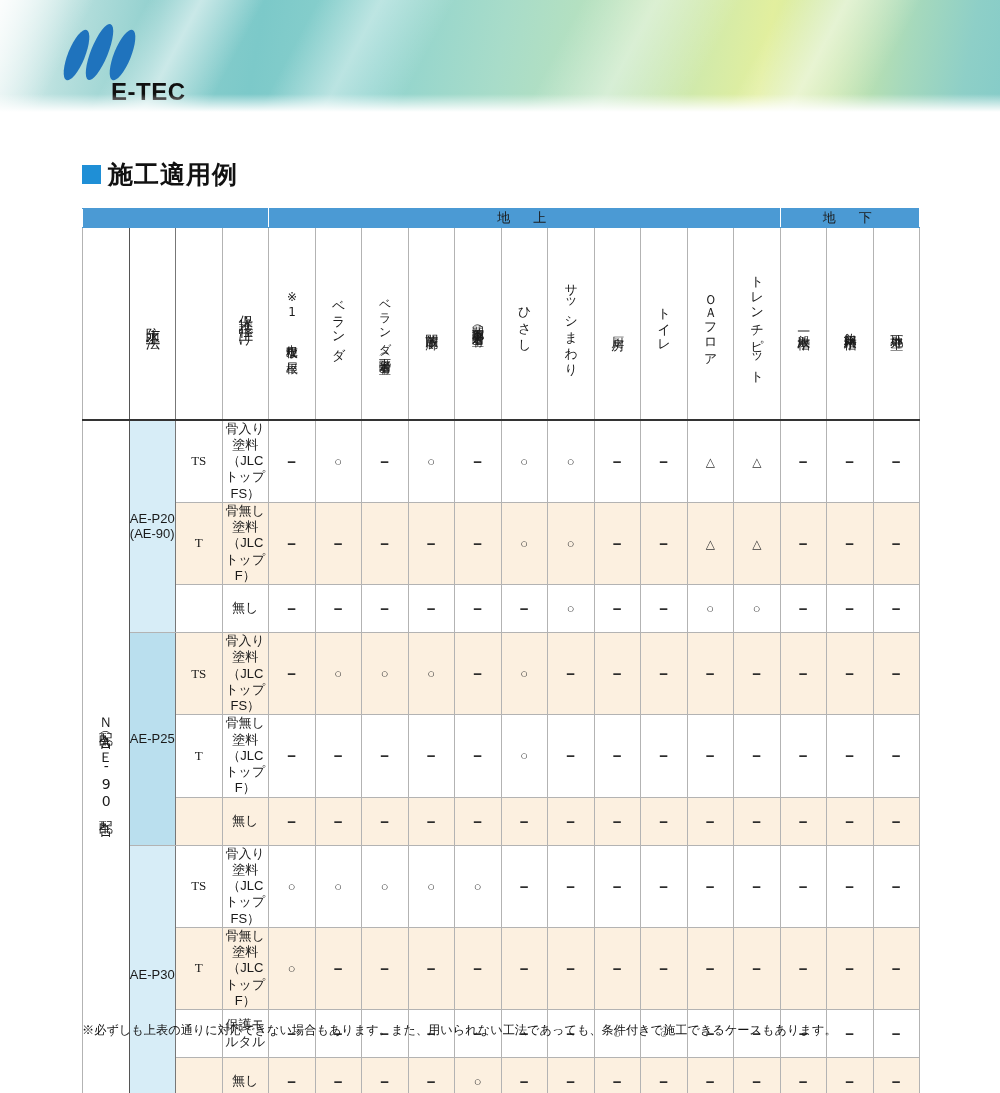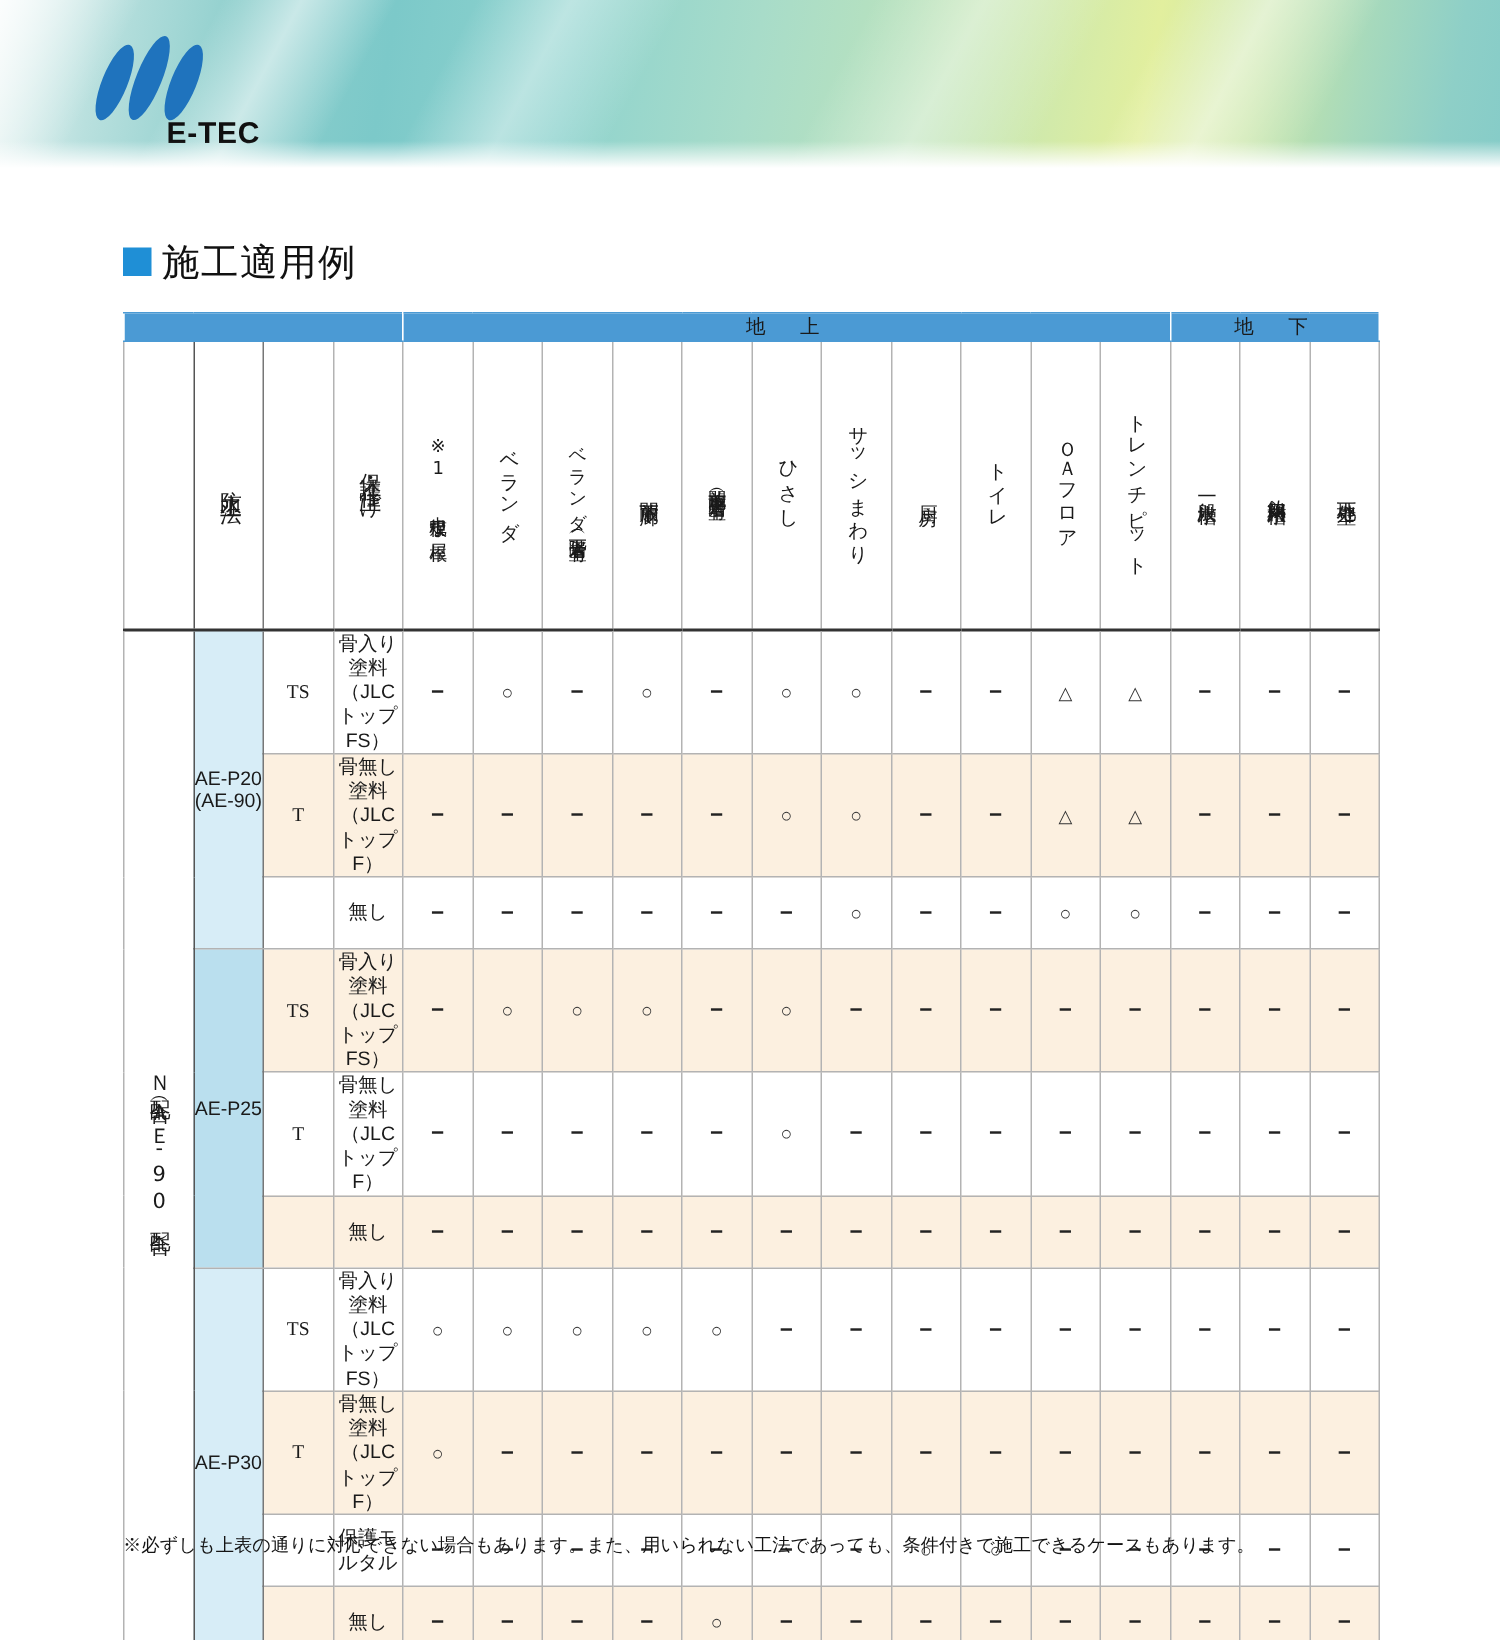--- a/index.html
+++ b/index.html
@@ -50,36 +50,36 @@
     width: 17px; height: 58px;
     background: #1f73bd;
     border-radius: 50% / 50%;
     transform: rotate(22deg);
   }
   #logo-mark span.b1 { left: 2px;  top: 6px;  height: 54px; }
   #logo-mark span.b2 { left: 25px; top: 0px;  height: 60px; }
   #logo-mark span.b3 { left: 48px; top: 6px;  height: 54px; }
   #logo-text {
     position: absolute; left: 111px; top: 78px;
-    font-size: 20px; font-weight: bold; letter-spacing: 0.5px;
+    font-size: 24px; font-weight: bold; letter-spacing: 0.5px;
     color: #101010;
     font-family: "Liberation Sans", sans-serif;
   }
 
   
   #section-title {
     position: absolute; left: 82px; top: 158px;
     display: flex; align-items: center; gap: 7px;
   }
   #section-title .sq {
     width: 19px; height: 19px; background: #1f8fd6; display: inline-block;
   }
   #section-title .txt {
     font-family: "DejaVu Serif", "Liberation Serif", serif;
-    font-size: 25px; font-weight: normal; color: #111; letter-spacing: 1px;
+    font-size: 25px; font-weight: bold; color: #111; letter-spacing: 1px;
   }
 
   
   #tbl-wrap { position: absolute; left: 82px; top: 208px; width: 838px; }
   table.main { border-collapse: collapse; table-layout: fixed; width: 838px; }
   table.main td, table.main th {
     border: 1px solid #b3b3b3;
     padding: 0; margin: 0;
     font-weight: normal;
     font-size: 13px;

